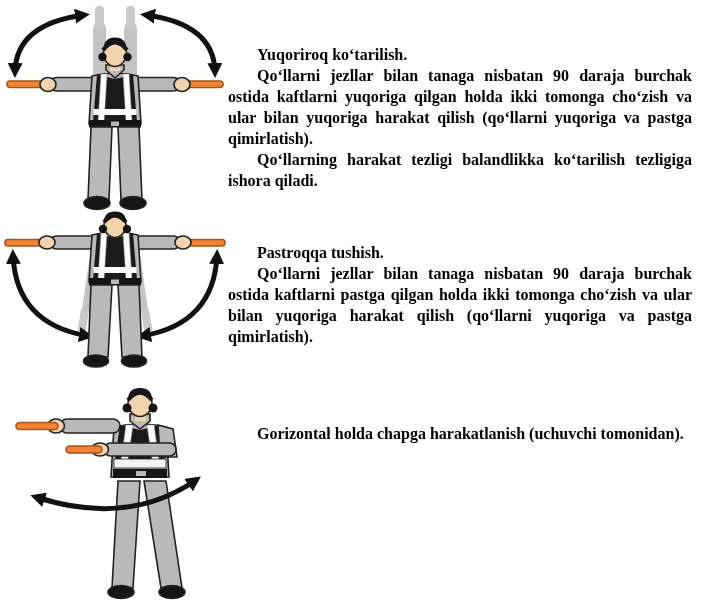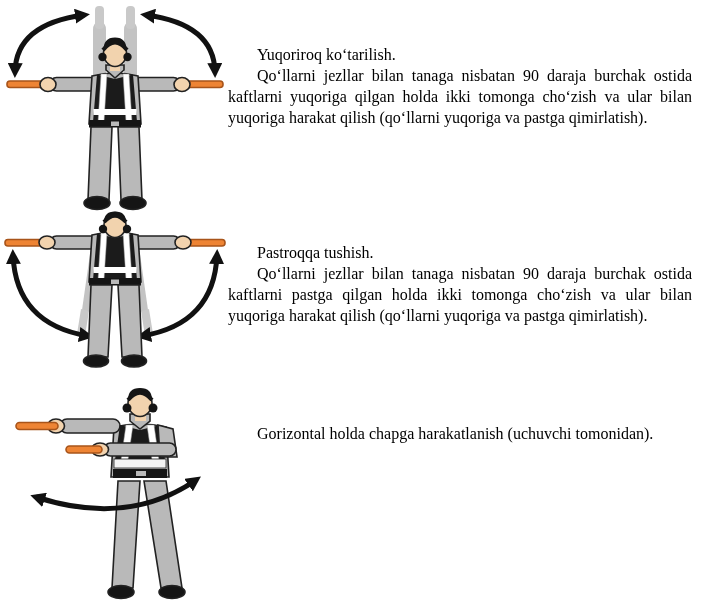--- a/index.html
+++ b/index.html
@@ -9,22 +9,22 @@
   }
   .page{position:absolute;inset:0;background:#ffffff;}
   svg.fig{position:absolute;left:0;}
   .fig1{top:4px;}
   .fig2{top:209px;}
   .fig3{top:377px;}
   .tb{
     position:absolute;left:228px;width:464px;
     font-size:16px;line-height:21px;text-align:justify;text-justify:inter-word;
   }
-  .tb p{margin:0;text-indent:29px;}
-  .tb p.title{font-weight:normal;text-align:left;}
+  .tb p{margin:0;text-indent:29px;font-weight:bold;}
+  .tb p.title{font-weight:bold;text-align:left;}
   .tb1{top:44px;}
   .tb2{top:242px;}
   .tb3{top:423px;}
   .caret{display:inline-block;width:1.5px;height:15px;background:#000;vertical-align:-2px;margin-left:1px;}
 </style>
 </head>
 <body>
 
 <div class="page">
 
@@ -150,20 +150,21 @@
       <circle cx="153" cy="31" r="4.5" fill="#151515" stroke="none"></circle>
     </g>
     <g stroke="#111" stroke-width="5" fill="none">
       <path d="M36,120 Q128,150 196,103" marker-start="url(#ah3)" marker-end="url(#ah3)"></path>
     </g>
   </svg>
 
   <div class="tb tb1">
     <p class="title">Yuqoriroq ko‘tarilish.</p>
     <p class="body">Qo‘llarni jezllar bilan tanaga nisbatan 90 daraja burchak ostida kaftlarni yuqoriga qilgan holda ikki tomonga cho‘zish va ular bilan yuqoriga harakat qilish (qo‘llarni yuqoriga va pastga qimirlatish).</p>
+    <p class="body">Qo‘llarning harakat tezligi balandlikka ko‘tarilish tezligiga ishora qiladi.</p>
   </div>
 
   <div class="tb tb2">
     <p class="title">Pastroqqa tushish.</p>
     <p class="body">Qo‘llarni jezllar bilan tanaga nisbatan 90 daraja burchak ostida kaftlarni pastga qilgan holda ikki tomonga cho‘zish va ular bilan yuqoriga harakat qilish (qo‘llarni yuqoriga va pastga qimirlatish).</p>
   </div>
 
   <div class="tb tb3">
     <p class="title">Gorizontal holda chapga harakatlanish (uchuvchi tomonidan).</p>
   </div>

